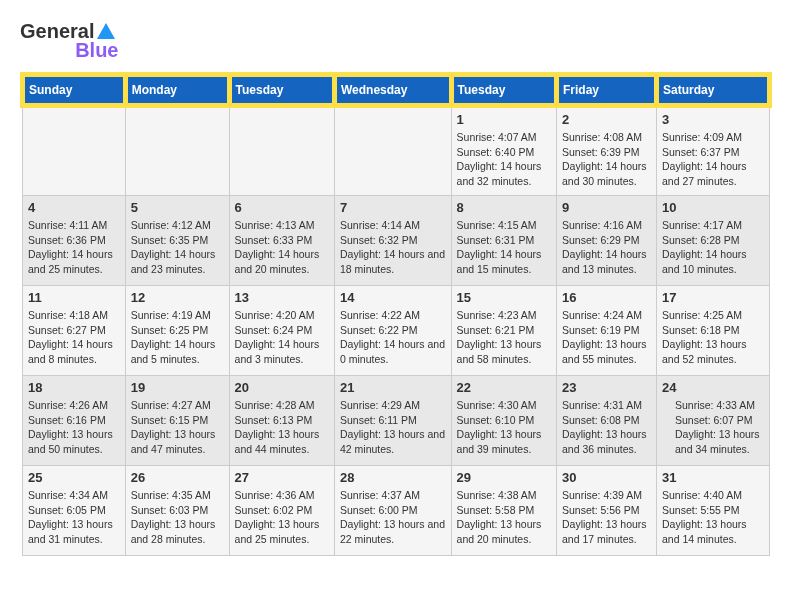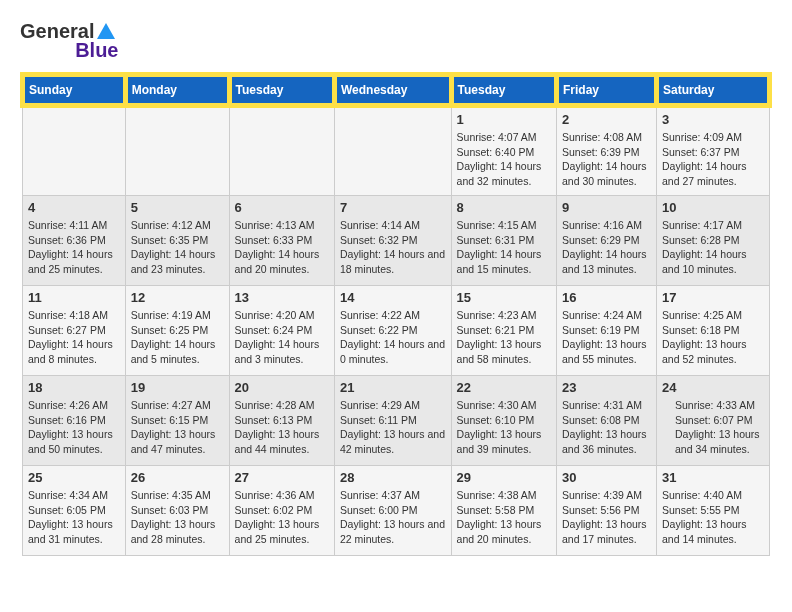--- a/index.html
+++ b/index.html
@@ -84,21 +84,21 @@
 <body>
 
 <div class="header">
   <div class="logo">
     <div style="display:flex; align-items:center;">
       <span style="font-size:20px; font-weight:bold; color:#333;">General</span>
       <svg width="22" height="22" viewBox="0 0 22 22" style="margin: 0 1px;">
         <polygon points="11,2 20,18 2,18" fill="#2196F3"></polygon>
       </svg>
     </div>
-    <span style="font-size:20px; font-weight:bold; color:#4c1d95; margin-top:-4px; margin-left:2px;">Blue</span>
+    <span style="font-size:20px; font-weight:bold; color:#8b5cf6; margin-top:-4px; margin-left:2px;">Blue</span>
   </div>
   <div class="title-block">
     <div class="main-title"></div>
     <div class="subtitle"></div>
   </div>
 </div>
 
 <table>
   <thead>
     <tr>

